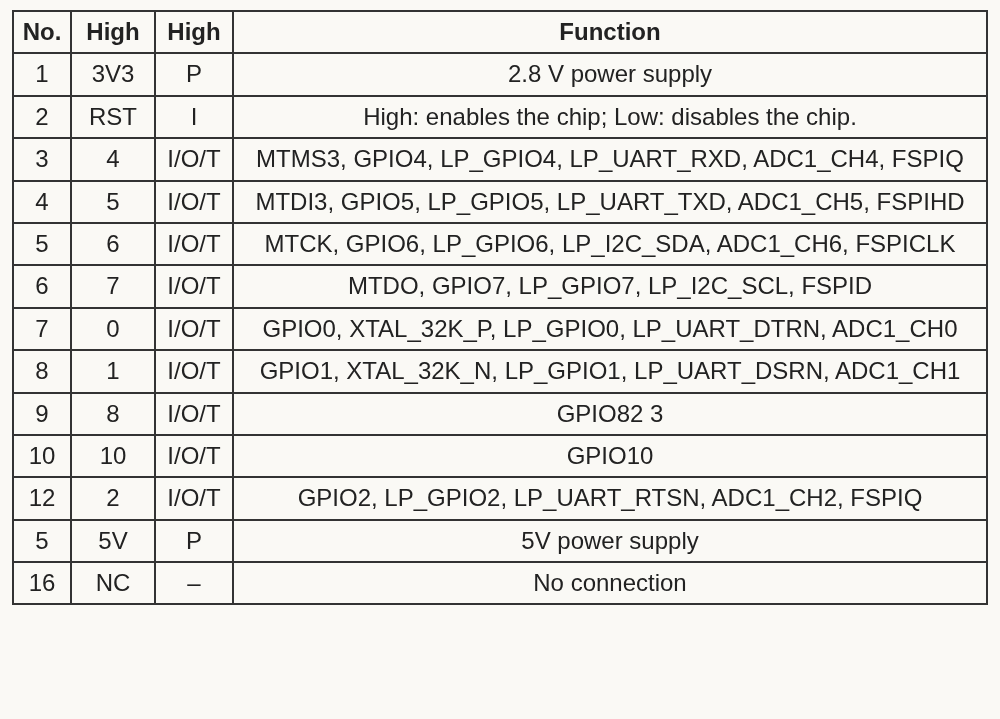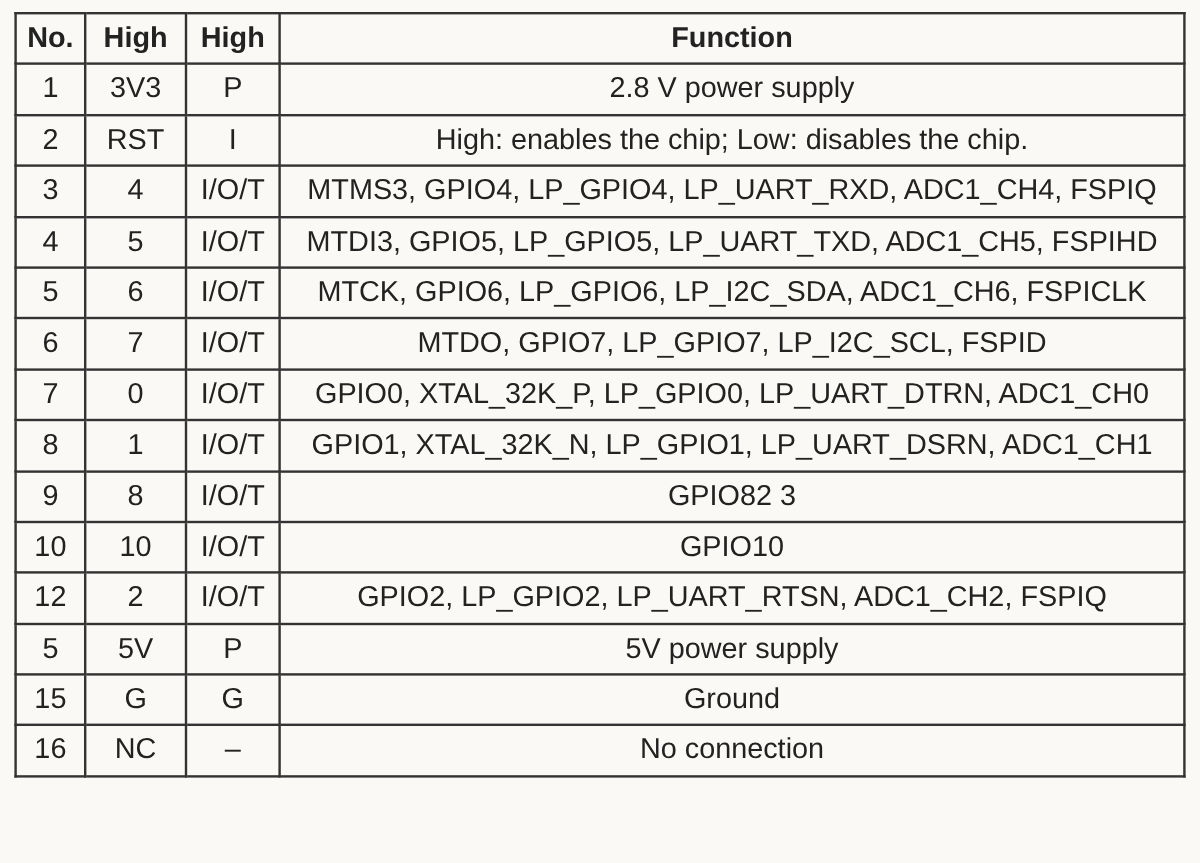--- a/index.html
+++ b/index.html
@@ -116,25 +116,19 @@
         <td>I/O/T</td>
         <td>GPIO2, LP_GPIO2, LP_UART_RTSN, ADC1_CH2, FSPIQ</td>
       </tr>
     <tr>
         <td>5</td>
         <td>5V</td>
         <td>P</td>
         <td>5V power supply</td>
       </tr>
     <tr>
-        <td>15</td>
-        <td>G</td>
-        <td>G</td>
-        <td>Ground</td>
-      </tr>
-    <tr>
         <td>16</td>
         <td>NC</td>
         <td>–</td>
         <td>No connection</td>
       </tr>
   </tbody>
 </table>
 
 </body></html>

